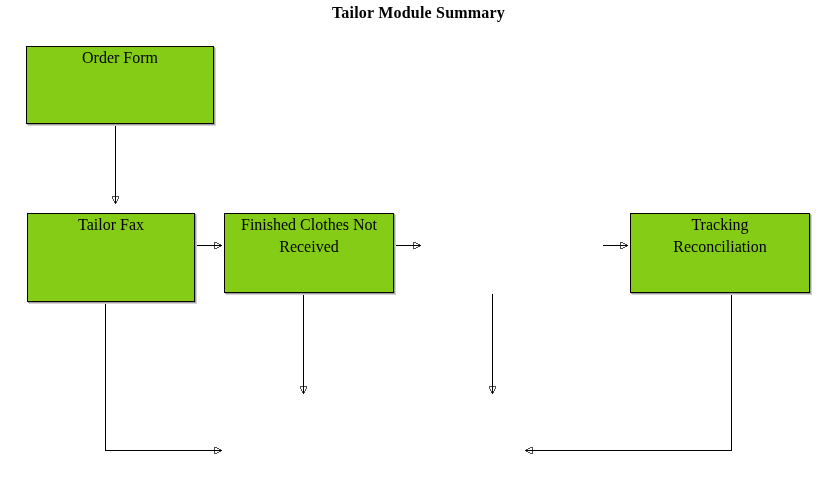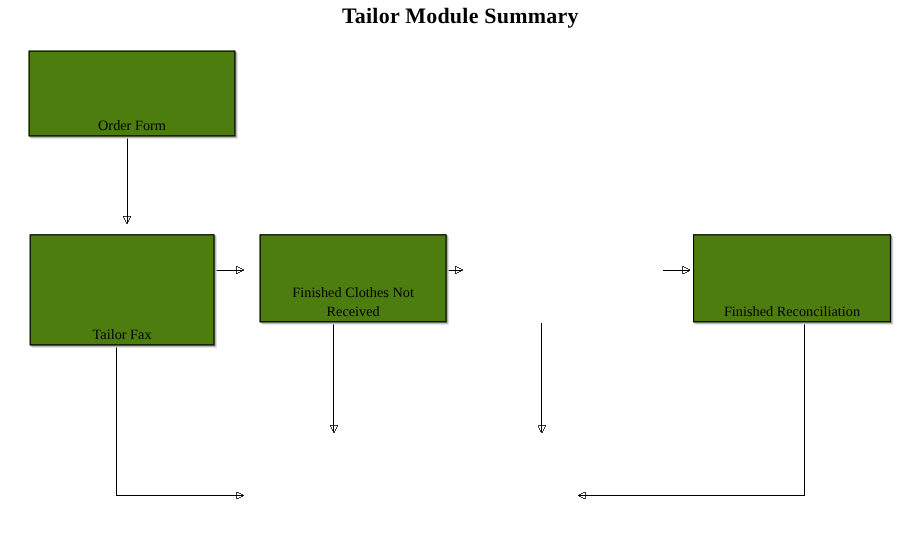--- a/index.html
+++ b/index.html
@@ -15,41 +15,41 @@
     font-family: "Liberation Serif", "DejaVu Serif", serif;
     color: #000000;
     overflow: hidden;
   }
   .diagram-title {
     position: absolute;
     top: 4px;
     left: 0;
     width: 837px;
     text-align: center;
-    font-size: 20px;
+    font-size: 16px;
     font-weight: bold;
     letter-spacing: 0.2px;
   }
   .node {
     position: absolute;
     display: flex;
-    align-items: flex-end;
+    align-items: flex-start;
     justify-content: center;
     text-align: center;
-    background: #4d7c0f;
+    background: #84cc16;
     border: 1px solid #000000;
     box-shadow: 1px 1px 0 #9e9e9e, 2px 2px 0 #d2d2d2;
-    font-size: 13px;
+    font-size: 16px;
     line-height: 1.35;
     box-sizing: border-box;
     padding: 0 8px;
   }
   .node-order-form            { left: 26px;  top: 46px;  width: 188px; height: 78px; }
-  .node-tailor-fax            { left: 27px;  top: 213px; width: 168px; height: 101px; }
-  .node-finished-clothes      { left: 224px; top: 213px; width: 170px; height: 80px; padding: 0 10px; margin-left: 12px; }
+  .node-tailor-fax            { left: 27px;  top: 213px; width: 168px; height: 89px; }
+  .node-finished-clothes      { left: 224px; top: 213px; width: 170px; height: 80px; padding: 0 10px; }
   .node-outstanding-payments  { left: 423px; top: 213px; width: 179px; height: 80px; padding: 0 5px; }
   .node-statement-recon       { left: 630px; top: 213px; width: 180px; height: 80px; padding: 0 18px; }
   .node-tailor-order-tracking { left: 224px; top: 404px; width: 298px; height: 78px; }
   .edges-layer {
     position: absolute;
     top: 0;
     left: 0;
     width: 837px;
     height: 504px;
     pointer-events: none;
@@ -91,17 +91,17 @@
   <div class="node node-tailor-fax">
     <span>Tailor Fax</span>
   </div>
 
   <div class="node node-finished-clothes">
     <span>Finished Clothes Not Received</span>
   </div>
 
 
   <div class="node node-statement-recon">
-    <span>Finished Reconciliation</span>
+    <span>Tracking Reconciliation</span>
   </div>
 
 
 </div>
 
 </body></html>

